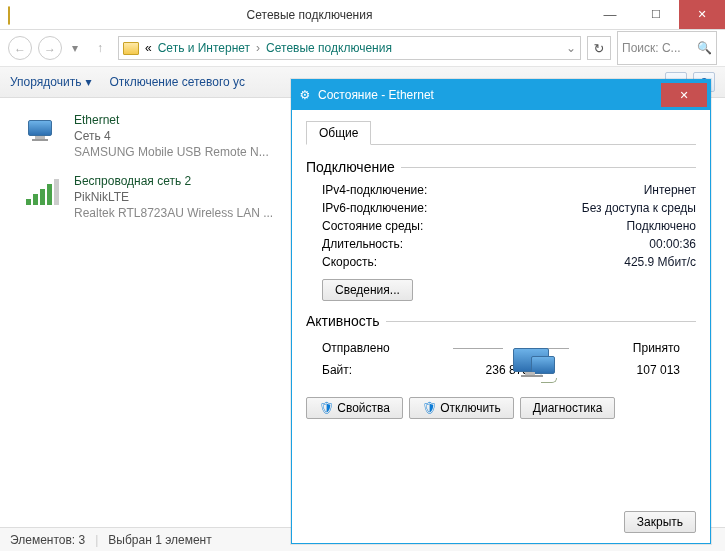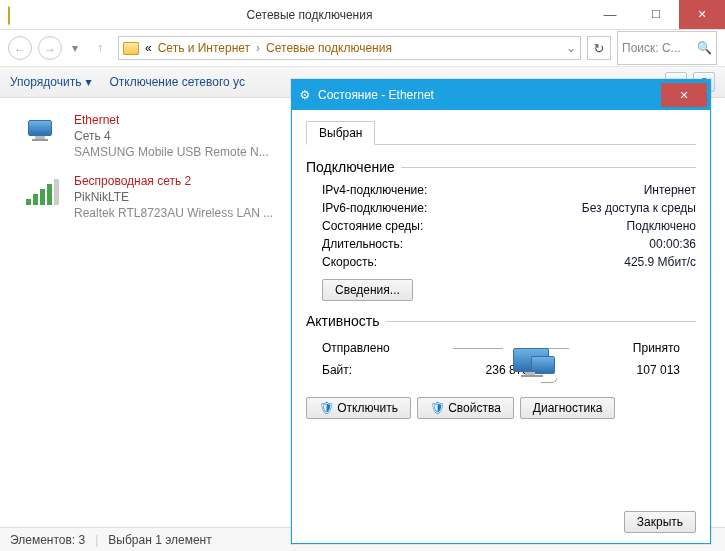--- a/index.html
+++ b/index.html
@@ -15,37 +15,37 @@
 .winbtn.close::before { content: "✕"; font-size: 11px; }
 .winbtn.min::before { content: "—"; }
 .winbtn.max::before { content: "☐"; font-size: 11px; }
 
 
 .navbar { height: 36px; background: #fff; display: flex; align-items: center; padding: 4px 8px; gap: 6px; }
 .navbtn { width: 24px; height: 24px; border: 1px solid #ccc; border-radius: 50%; display: flex; align-items: center; justify-content: center; color: #aaa; font-size: 12px; }
 .navbtn.dd { border: none; width: 14px; color: #888; }
 .address { flex: 1; height: 24px; border: 1px solid #ccc; display: flex; align-items: center; padding: 0 4px; gap: 6px; font-size: 12px; background: #fff; }
 .address .sep { color: #888; }
-.address .crumb { color: #a16207; }
+.address .crumb { color: #0f766e; }
 .address .dd { margin-left: auto; color: #888; }
 .refreshbtn { width: 24px; height: 24px; border: 1px solid #ccc; display: flex; align-items: center; justify-content: center; font-size: 13px; color: #555; }
 .searchbox { width: 100px; height: 34px; border: 1px solid #ccc; display: flex; align-items: center; padding: 0 4px; font-size: 12px; color: #888; gap: 4px; }
 
 
 .toolbar { height: 32px; background: linear-gradient(#f7f7f7, #eee); border-bottom: 1px solid #ddd; border-top: 1px solid #e5e5e5; display: flex; align-items: center; padding: 0 10px; gap: 18px; font-size: 12px; color: #1a4d8f; }
 .toolbar .tbitem { display: flex; align-items: center; gap: 4px; }
 .toolbar .tbright { margin-left: auto; display: flex; gap: 6px; }
 .toolbar .tbicon { width: 22px; height: 20px; border: 1px solid #b8c8dc; background: linear-gradient(#f5f9fd,#dce9f5); border-radius: 2px; display: flex; align-items: center; justify-content: center; font-size: 11px; }
 
 
 .content { position: absolute; top: 98px; left: 0; right: 0; bottom: 24px; background: #fff; padding: 8px 16px; }
 .conn { display: flex; gap: 10px; padding: 6px 4px; align-items: flex-start; width: 280px; }
 .conn .cicon { width: 44px; height: 40px; display: flex; align-items: center; justify-content: center; }
 .conn .cinfo { font-size: 12px; line-height: 1.35; }
-.conn .cname { color: #b91c1c; }
+.conn .cname { color: #14532d; }
 .conn .cnet { color: #666; }
 .conn .cadp { color: #888; white-space: nowrap; overflow: hidden; text-overflow: ellipsis; max-width: 210px; }
 
 
 .statusbar { position: absolute; bottom: 0; left: 0; right: 0; height: 24px; border-top: 1px solid #ddd; background: #f7f7f7; font-size: 12px; color: #444; display: flex; align-items: center; padding: 0 10px; gap: 4px; }
 .statusbar .ssep { color: #ccc; padding: 0 6px; }
 
 
 .dialog { position: absolute; left: 291px; top: 79px; width: 420px; height: 465px; border: 1px solid #1ba1e2; background: #fff; box-shadow: 0 0 0 1px rgba(0,0,0,.08); }
 .dlg-title { height: 30px; background: #1ba1e2; display: flex; align-items: center; color: #fff; font-size: 12px; }
@@ -185,21 +185,21 @@
 </div>
 
 <div class="dialog">
   <div class="dlg-title">
     <span class="dti">⚙</span>
     <span class="dtt">Состояние - Ethernet</span>
     <span class="dtc">✕</span>
   </div>
   <div class="dlg-body">
     <div class="tabstrip">
-      <span class="tab">Выбран</span>
+      <span class="tab">Общие</span>
     </div>
 
     <div class="group">
       <div class="group-hdr">
           <span class="gt">Подключение</span>
           <span class="gl"></span>
         </div>
       <div class="kv">
           <span class="k">IPv4-подключение:</span>
           <span class="v">Интернет</span>
@@ -243,22 +243,22 @@
       </div>
       <div class="bytes-row">
         <span class="bl">Байт:</span>
         <span class="bv">236 878</span>
         <span class="bsep">|</span>
         <span class="bv">107 013</span>
       </div>
     </div>
 
     <div class="dlg-actions">
+      <span class="btn"><span class="shield">🛡</span><span>Свойства</span></span>
       <span class="btn"><span class="shield">🛡</span><span>Отключить</span></span>
-      <span class="btn"><span class="shield">🛡</span><span>Свойства</span></span>
       <span class="btn">Диагностика</span>
     </div>
 
     <div class="dlg-footer">
       <span class="btn">Закрыть</span>
     </div>
   </div>
 </div>
 
 </body></html>

